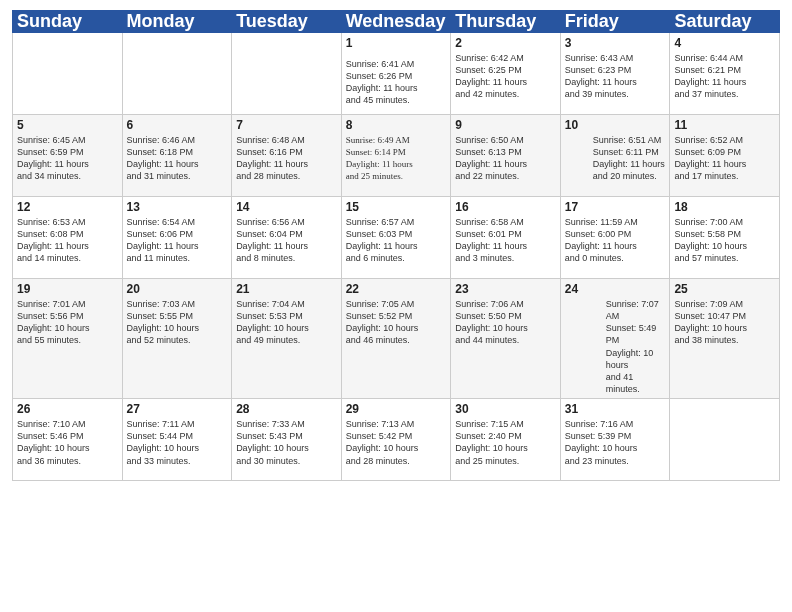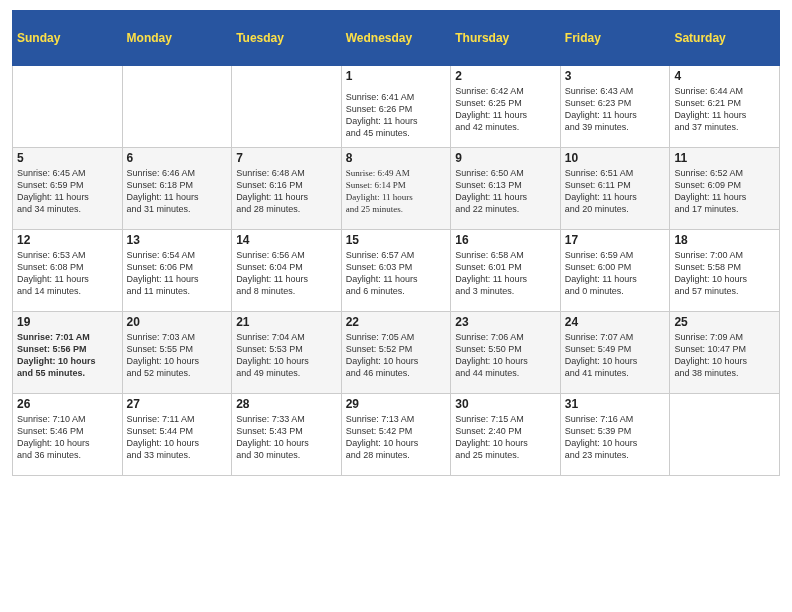--- a/index.html
+++ b/index.html
@@ -50,24 +50,24 @@
       font-size: 14px;
       color: #444;
     }
     .calendar {
       width: 100%;
       border-collapse: collapse;
       border: 1px solid #aaa;
     }
     .calendar th {
       background-color: #2855a0;
-      color: #fde047;
-      font-size: 12px;
+      color: #ffffff;
+      font-size: 18px;
       font-weight: bold;
-      padding: 20px 4px;
+      padding: 0 4px;
       text-align: left;
       border: 1px solid #2855a0;
     }
     .calendar td {
       width: calc(100% / 7);
       vertical-align: top;
       border: 1px solid #ccc;
       padding: 3px 4px 3px 4px;
       font-size: 9.5px;
       color: #222;
@@ -175,21 +175,21 @@
           </td>
           <td>
             <span class="day-num">9</span>
             <div class="day-info" style="white-space: pre-line;">Sunrise: 6:50 AM
 Sunset: 6:13 PM
 Daylight: 11 hours
 and 22 minutes.</div>
           </td>
           <td>
             <span class="day-num">10</span>
-            <div class="day-info" style="white-space: pre-line;">Sunrise: 6:51 AM
+            <div class="day-info" style="white-space: pre-line; margin-left: 28px;">Sunrise: 6:51 AM
 Sunset: 6:11 PM
 Daylight: 11 hours
 and 20 minutes.</div>
           </td>
           <td>
             <span class="day-num">11</span>
             <div class="day-info" style="white-space: pre-line;">Sunrise: 6:52 AM
 Sunset: 6:09 PM
 Daylight: 11 hours
 and 17 minutes.</div>
@@ -226,37 +226,37 @@
           </td>
           <td>
             <span class="day-num">16</span>
             <div class="day-info" style="white-space: pre-line;">Sunrise: 6:58 AM
 Sunset: 6:01 PM
 Daylight: 11 hours
 and 3 minutes.</div>
           </td>
           <td>
             <span class="day-num">17</span>
-            <div class="day-info" style="white-space: pre-line;">Sunrise: 6:59 AM
+            <div class="day-info" style="white-space: pre-line;">Sunrise: 11:59 AM
 Sunset: 6:00 PM
 Daylight: 11 hours
 and 0 minutes.</div>
           </td>
           <td>
             <span class="day-num">18</span>
             <div class="day-info" style="white-space: pre-line;">Sunrise: 7:00 AM
 Sunset: 5:58 PM
 Daylight: 10 hours
 and 57 minutes.</div>
           </td>
         </tr>
         <tr>
           <td>
             <span class="day-num">19</span>
-            <div class="day-info" style="white-space: pre-line; font-weight: bold;">Sunrise: 7:01 AM
+            <div class="day-info" style="white-space: pre-line;">Sunrise: 7:01 AM
 Sunset: 5:56 PM
 Daylight: 10 hours
 and 55 minutes.</div>
           </td>
           <td>
             <span class="day-num">20</span>
             <div class="day-info" style="white-space: pre-line;">Sunrise: 7:03 AM
 Sunset: 5:55 PM
 Daylight: 10 hours
 and 52 minutes.</div>
@@ -277,21 +277,21 @@
           </td>
           <td>
             <span class="day-num">23</span>
             <div class="day-info" style="white-space: pre-line;">Sunrise: 7:06 AM
 Sunset: 5:50 PM
 Daylight: 10 hours
 and 44 minutes.</div>
           </td>
           <td>
             <span class="day-num">24</span>
-            <div class="day-info" style="white-space: pre-line;">Sunrise: 7:07 AM
+            <div class="day-info" style="white-space: pre-line; margin-left: 41px;">Sunrise: 7:07 AM
 Sunset: 5:49 PM
 Daylight: 10 hours
 and 41 minutes.</div>
           </td>
           <td>
             <span class="day-num">25</span>
             <div class="day-info" style="white-space: pre-line;">Sunrise: 7:09 AM
 Sunset: 10:47 PM
 Daylight: 10 hours
 and 38 minutes.</div>

